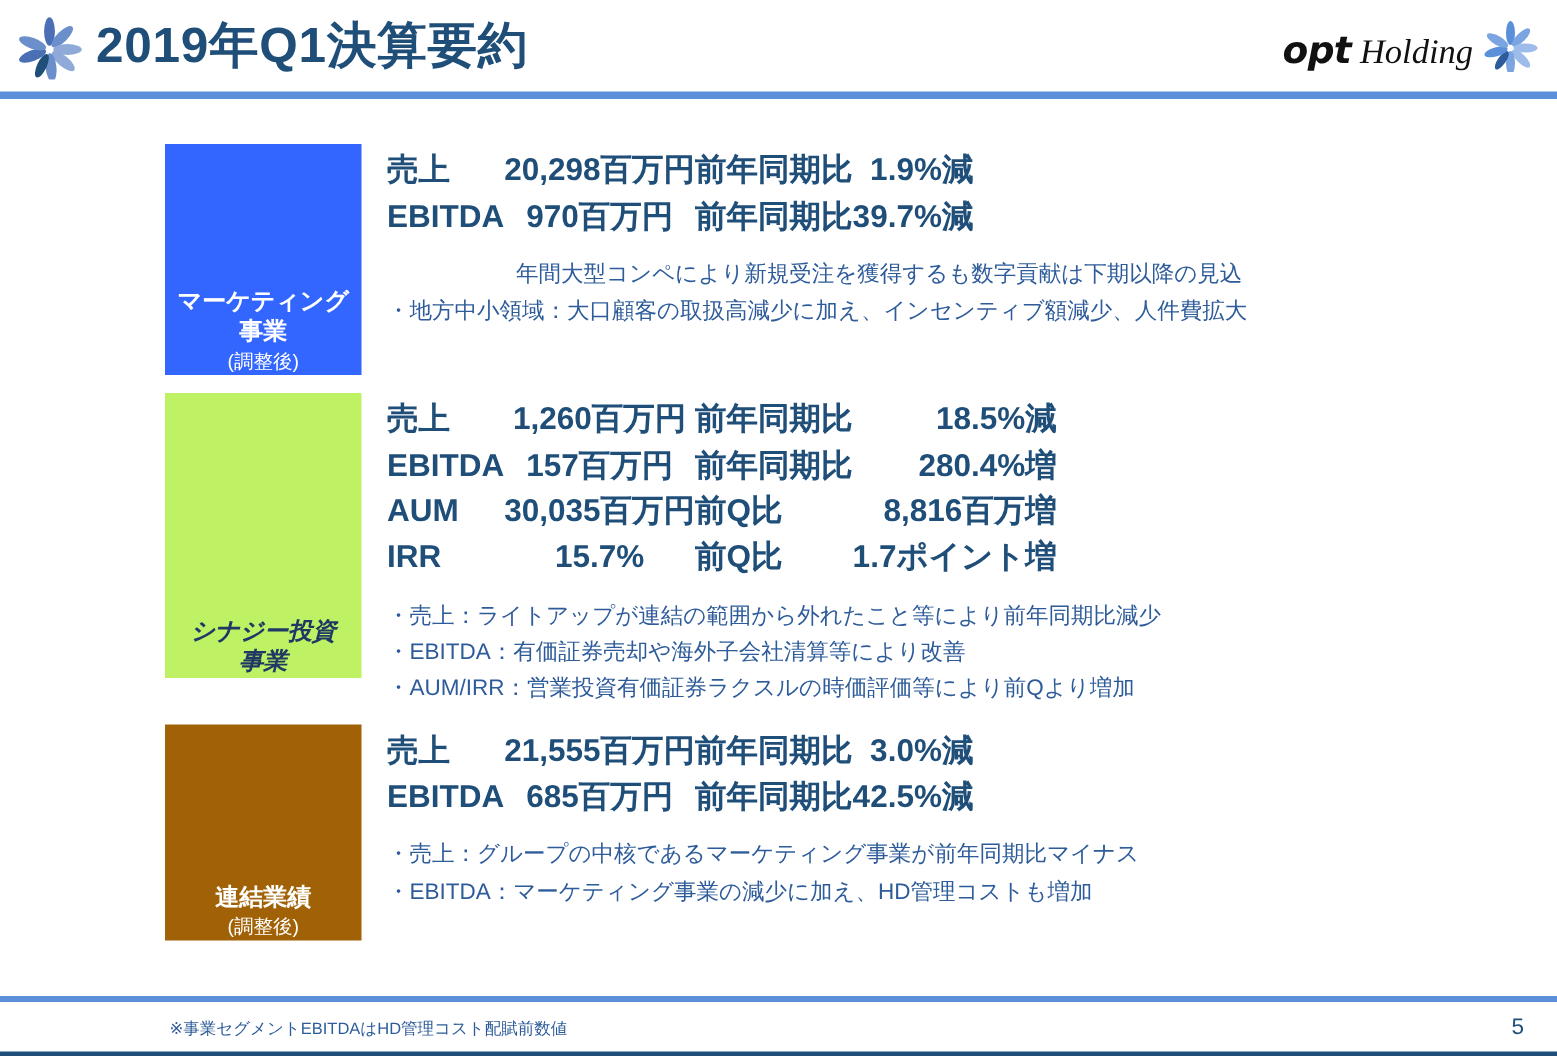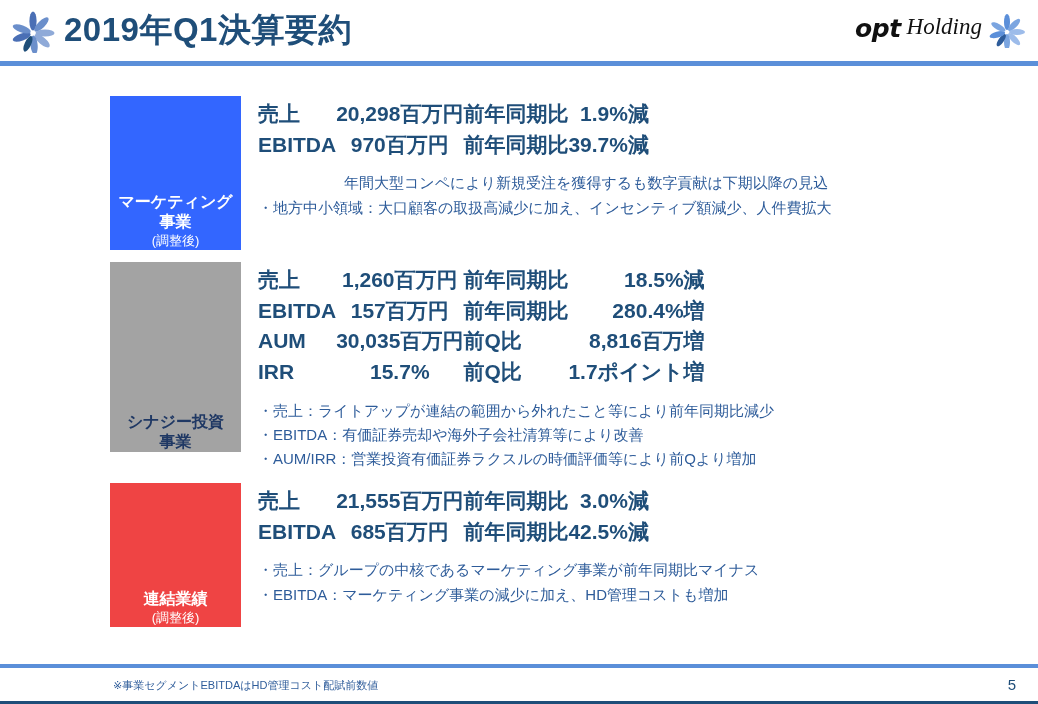--- a/index.html
+++ b/index.html
@@ -38,21 +38,21 @@
     font-weight: bold;
     color: #1F4E79;
     letter-spacing: 0.5px;
     white-space: nowrap;
   }
   .brand {
     position: absolute;
     right: 12px;
     top: 14px;
     display: flex;
-    align-items: flex-start;
+    align-items: flex-end;
     gap: 6px;
   }
   .brand-opt {
     font-family: "DejaVu Sans", sans-serif;
     font-size: 25px;
     font-weight: bold;
     font-style: italic;
     color: #111111;
     letter-spacing: -0.5px;
   }
@@ -97,22 +97,22 @@
     font-weight: bold;
     line-height: 1.25;
   }
   .label-box .lb-sub {
     font-size: 13px;
     font-weight: normal;
     line-height: 1.3;
     margin-top: 1px;
   }
   .lb-marketing { height: 154px; background: #3366FF; color: #ffffff; }
-  .lb-synergy   { height: 190px; background: #a3a3a3; color: #1F3864; }
-  .lb-consol    { height: 144px; background: #ef4444; color: #ffffff; }
+  .lb-synergy   { height: 190px; background: #bef264; color: #1F3864; font-style: italic; }
+  .lb-consol    { height: 144px; background: #a16207; color: #ffffff; }
 
   .sec-body {
     margin-left: 17px;
     padding-top: 4px;
   }
 
   
   .metrics {
     font-size: 21px;
     font-weight: bold;

